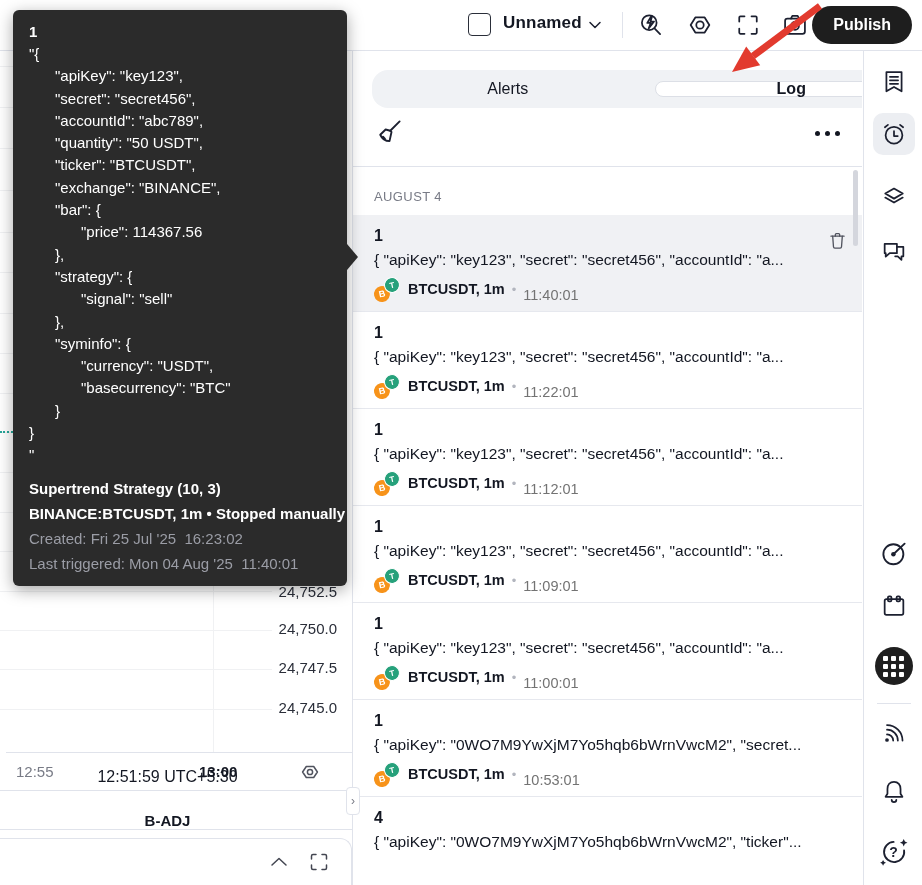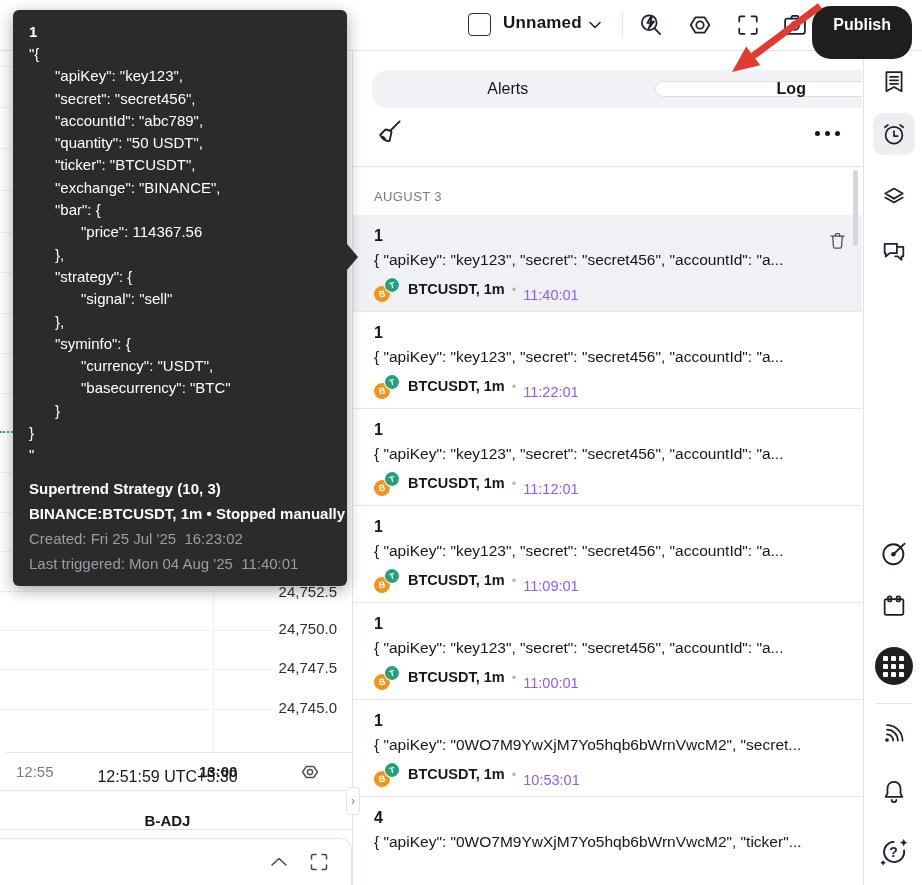--- a/index.html
+++ b/index.html
@@ -12,21 +12,21 @@
   svg{display:block;}
   .ico{stroke:#1c2030;fill:none;stroke-width:1.5;stroke-linecap:round;stroke-linejoin:round;}
 
   
   .toolbar{position:absolute;left:0;top:0;right:0;height:50px;background:#fff;border-bottom:1px solid #e0e3eb;z-index:5;}
   .tb-checkbox{position:absolute;left:468px;top:13px;width:21px;height:21px;border:1.6px solid #2a2e39;border-radius:4px;background:#fff;}
   .tb-name{position:absolute;left:503px;top:13px;font-size:17px;font-weight:700;letter-spacing:.2px;}
   .tb-chevron{position:absolute;left:588px;top:20px;}
   .tb-sep{position:absolute;left:622px;top:12px;width:1px;height:26px;background:#e0e3eb;}
   .tb-icon{position:absolute;top:11px;width:28px;height:28px;cursor:pointer;}
-  .publish-btn{position:absolute;right:10px;top:6px;height:53px;line-height:38px;padding:0 21px;
+  .publish-btn{position:absolute;right:10px;top:6px;height:38px;line-height:38px;padding:0 21px;
     background:var(--color-publish,#1e1e1e);color:#fff;border-radius:19px;font-size:16px;font-weight:700;cursor:pointer;}
 
   
   .red-arrow{position:absolute;left:722px;top:0;z-index:40;pointer-events:none;}
 
   
   .chart-panel{position:absolute;left:0;top:51px;width:352px;bottom:0;background:#fff;}
   .hgrid{position:absolute;left:0;width:272px;height:1px;background:#f0f1f3;}
   .vgrid{position:absolute;left:213px;top:0;width:1px;height:701px;background:#f0f1f3;}
   .dotted-teal{position:absolute;left:0;top:380px;width:13px;border-top:2px dotted #26a69a;}
@@ -76,21 +76,21 @@
   .entry-count{font-size:16px;font-weight:700;line-height:23px;}
   .entry-msg{font-size:15.5px;line-height:26px;white-space:nowrap;overflow:hidden;width:468px;color:#131722;}
   .entry-meta{margin-top:2px;display:flex;align-items:center;gap:7px;}
   .coin-pair{position:relative;width:27px;height:25px;display:inline-block;}
   .coin-btc{position:absolute;left:0;bottom:0;width:16px;height:16px;border-radius:50%;background:var(--color-btc,#f7931a);
     color:#fff;font-size:9px;font-weight:700;display:flex;align-items:center;justify-content:center;transform:rotate(-12deg);}
   .coin-alt{position:absolute;right:1px;top:0;width:14px;height:14px;border-radius:50%;background:var(--color-usdt,#26a17b);
     border:1.5px solid #fff;color:#fff;font-size:8px;font-weight:700;display:flex;align-items:center;justify-content:center;transform:rotate(-12deg);}
   .entry-sym{font-size:14.5px;font-weight:700;color:#131722;}
   .entry-dot{color:#b2b5be;font-size:13px;}
-  .entry-time{font-size:14.5px;color:#8b5cf6;margin-top:12px;}
+  .entry-time{font-size:14.5px;color:#737373;margin-top:12px;}
   .trash{position:absolute;right:14px;top:15px;cursor:pointer;}
   .scroll-thumb{position:absolute;right:4px;top:119px;width:5px;height:76px;border-radius:3px;background:#d4d6dd;}
 
   
   .sidebar{position:absolute;left:863px;top:51px;width:59px;bottom:0;background:#fff;border-left:1px solid #e0e3eb;}
   .sb-item{position:absolute;left:50%;transform:translateX(-50%);cursor:pointer;}
   .sb-active-bg{position:absolute;left:50%;transform:translateX(-50%);top:62px;width:42px;height:42px;background:#eceef2;border-radius:10px;}
   .sb-divider{position:absolute;left:50%;transform:translateX(-50%);top:652px;width:34px;height:1px;background:#e0e3eb;}
   .apps-circle{width:38px;height:38px;border-radius:50%;background:#1f1f1f;display:grid;grid-template-columns:repeat(3,5px);
     grid-template-rows:repeat(3,5px);gap:3px;align-content:center;justify-content:center;}
@@ -258,21 +258,21 @@
       <path class="ico" d="M7.2 15.8 l1.6 1.7"></path>
     </svg>
   </div>
   <div class="dots-btn">
       <i></i>
       <i></i>
       <i></i>
     </div>
 
   <div class="log-list" id="log-list">
-      <div class="log-date">AUGUST 3</div>
+      <div class="log-date">AUGUST 4</div>
       <div class="entry highlight">
     <div class="entry-count">1</div>
     <div class="entry-msg">{ "apiKey": "key123", "secret": "secret456", "accountId": "a...</div>
     <div class="entry-meta">
       <span class="coin-pair">
         <span class="coin-btc">B</span>
         <span class="coin-alt">T</span>
       </span>
       <span class="entry-sym">BTCUSDT, 1m</span>
       <span class="entry-dot">•</span>

